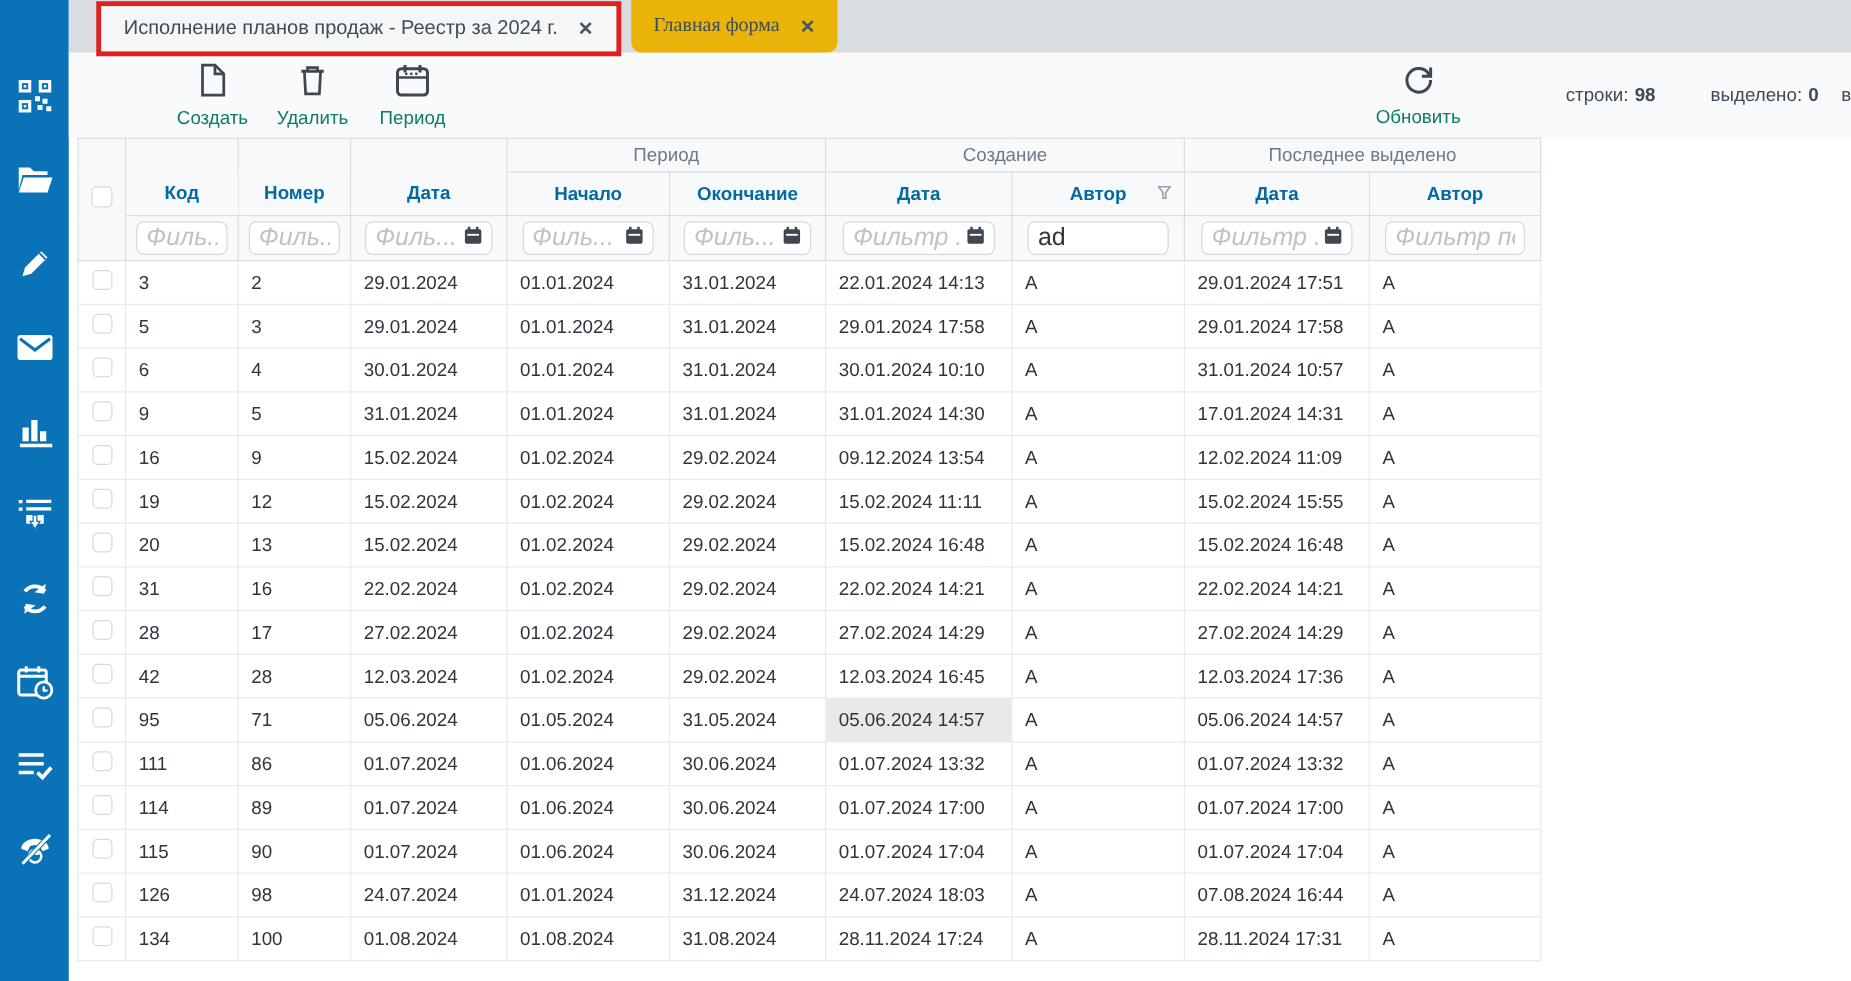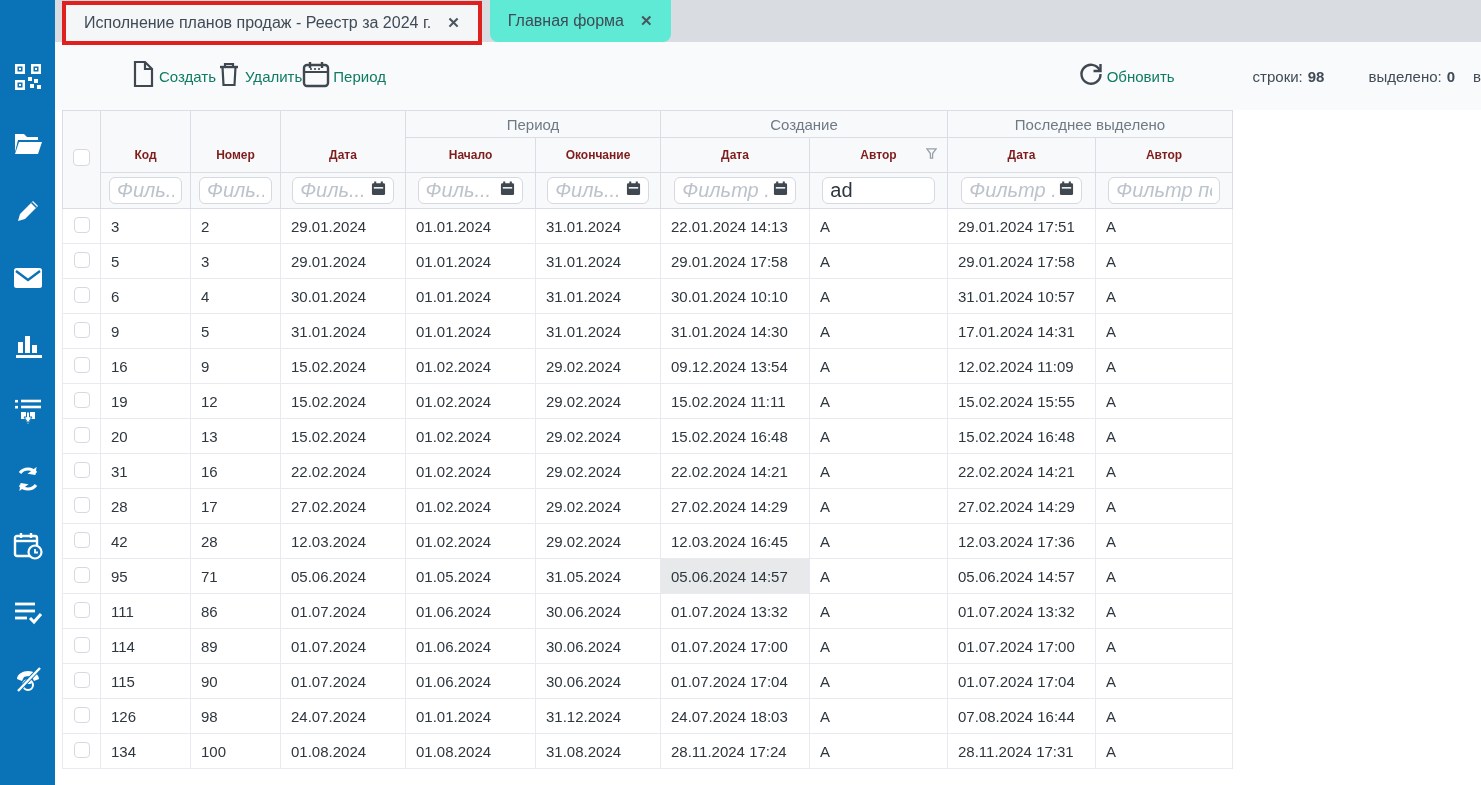--- a/index.html
+++ b/index.html
@@ -15,44 +15,44 @@
     display:flex; flex-direction:column; align-items:center;
     padding-top:62px; gap:37px;
   }
   .side-btn { width:30px; height:30px; display:flex; align-items:center; justify-content:center; cursor:pointer; }
   .side-btn svg { display:block; }
 
   
   .main { flex:1 1 auto; display:flex; flex-direction:column; min-width:0; }
 
   
-  .tabbar { height:42px; background:#d9dce0; display:flex; align-items:stretch; padding-left:7px; position:relative; }
+  .tabbar { height:42px; background:#d9dce0; display:flex; align-items:stretch; padding-left:22px; position:relative; }
   .tab { display:flex; align-items:center; gap:16px; padding:0 18px; font-size:16px; color:#3f4b57; white-space:nowrap; }
   .tab .close { font-size:15px; font-weight:bold; color:#4a5560; cursor:pointer; }
   .tab-annotation { border:4px solid #e01f1f; height:44px; margin-top:1px; display:flex; z-index:2; }
   .tab.active { background:#f4f6f7; }
-  .tab.inactive { background:#5eead4; border-radius:0 0 8px 8px; margin-left:8px; }
+  .tab.inactive { background:#eab308; border-radius:0 0 8px 8px; margin-left:8px;font-family:Liberation Serif, serif; }
 
   
   .toolbar { height:68px; background:#f9fafb; display:flex; align-items:center; padding-left:75px; }
-  .tool-btn { display:flex; align-items:center; justify-content:center; gap:3px; min-width:80px; cursor:pointer; }
+  .tool-btn { display:flex; flex-direction:column; align-items:center; justify-content:center; gap:3px; min-width:80px; cursor:pointer; }
   .tool-btn .lbl { color:#0f7b63; font-size:15px; }
   .tool-right { margin-left:auto; display:flex; align-items:center; }
   .counters { display:flex; align-items:center; gap:18px; font-size:15px; color:#3f4b57; margin-left:52px; white-space:nowrap; overflow:hidden; }
   .counters b { font-weight:bold; }
   .pair { display:flex; gap:5px;margin-left:26px; }
 
   
   .table-wrap { margin-left:7px; }
   table { border-collapse:collapse; table-layout:fixed; width:1170px; }
   th, td { padding:0; font-weight:normal; }
   thead th { background:#f8f9fa; border:1px solid #dadee4; }
   thead .grp { height:27px; font-size:15px; color:#6e7a86; text-align:center; }
   thead .spacer { border-bottom-style:hidden; }
-  thead .colhead { height:35px; font-size:12px; font-weight:bold; color:#7f1d1d; position:relative; }
+  thead .colhead { height:35px; font-size:15px; font-weight:bold; color:#0369a1; position:relative; }
   thead .filter { height:36px; }
   .cb-head { border-bottom:1px solid #dadee4; }
   .checkbox { display:inline-block; width:17px; height:17px; border:1px solid #d6dae0; border-radius:4px; background:#fff; }
   .cb-cell { text-align:center; vertical-align:middle; }
   .funnel { position:absolute; right:10px; top:50%; transform:translateY(-50%); }
 
   .filter-box { display:flex; align-items:center; margin:0 auto; width:82%; height:27px;
     border:1px solid #d5dae0; border-radius:6px; background:#fff; padding:0 7px; }
   .filter-box input { border:none; outline:none; width:100%; font-size:20px; color:#2e363e;
     font-family:"Liberation Sans", sans-serif; background:transparent; padding:0; }

